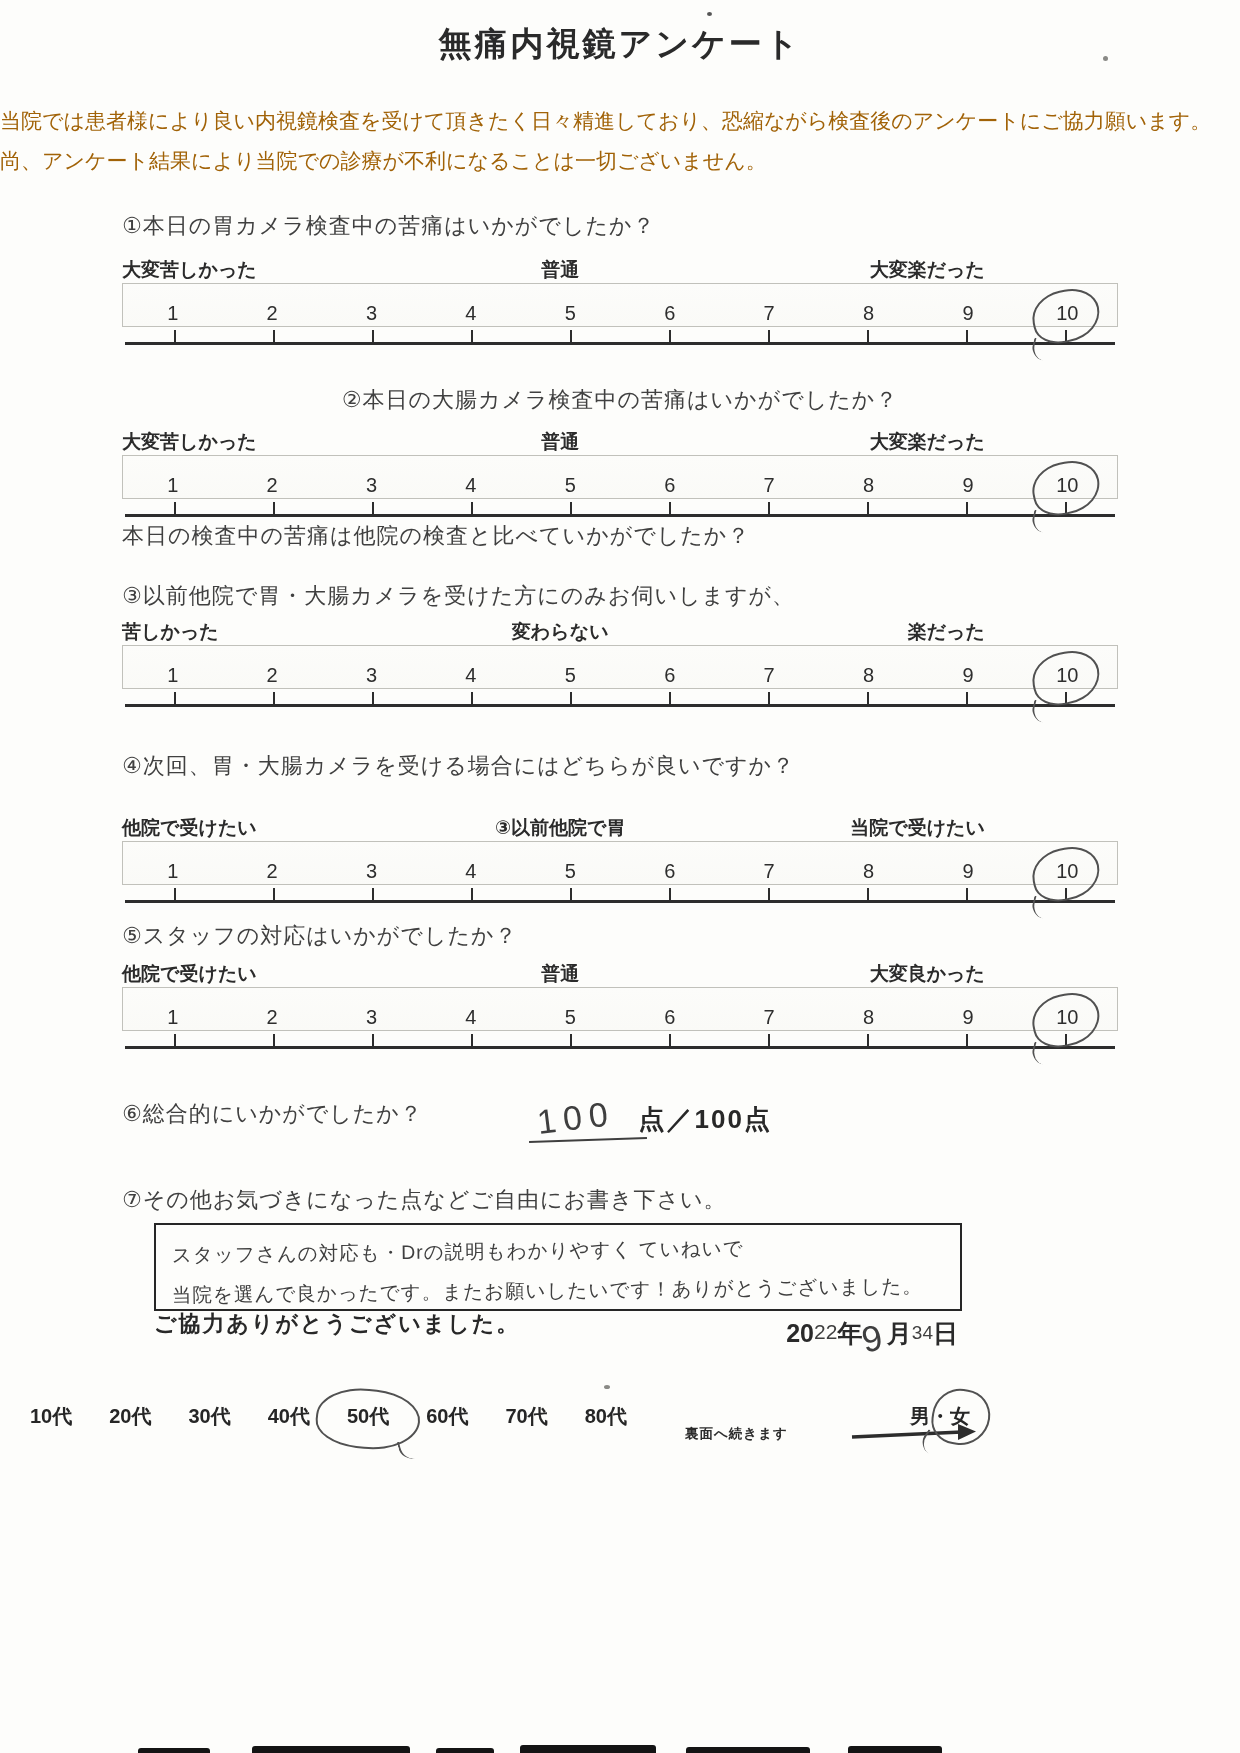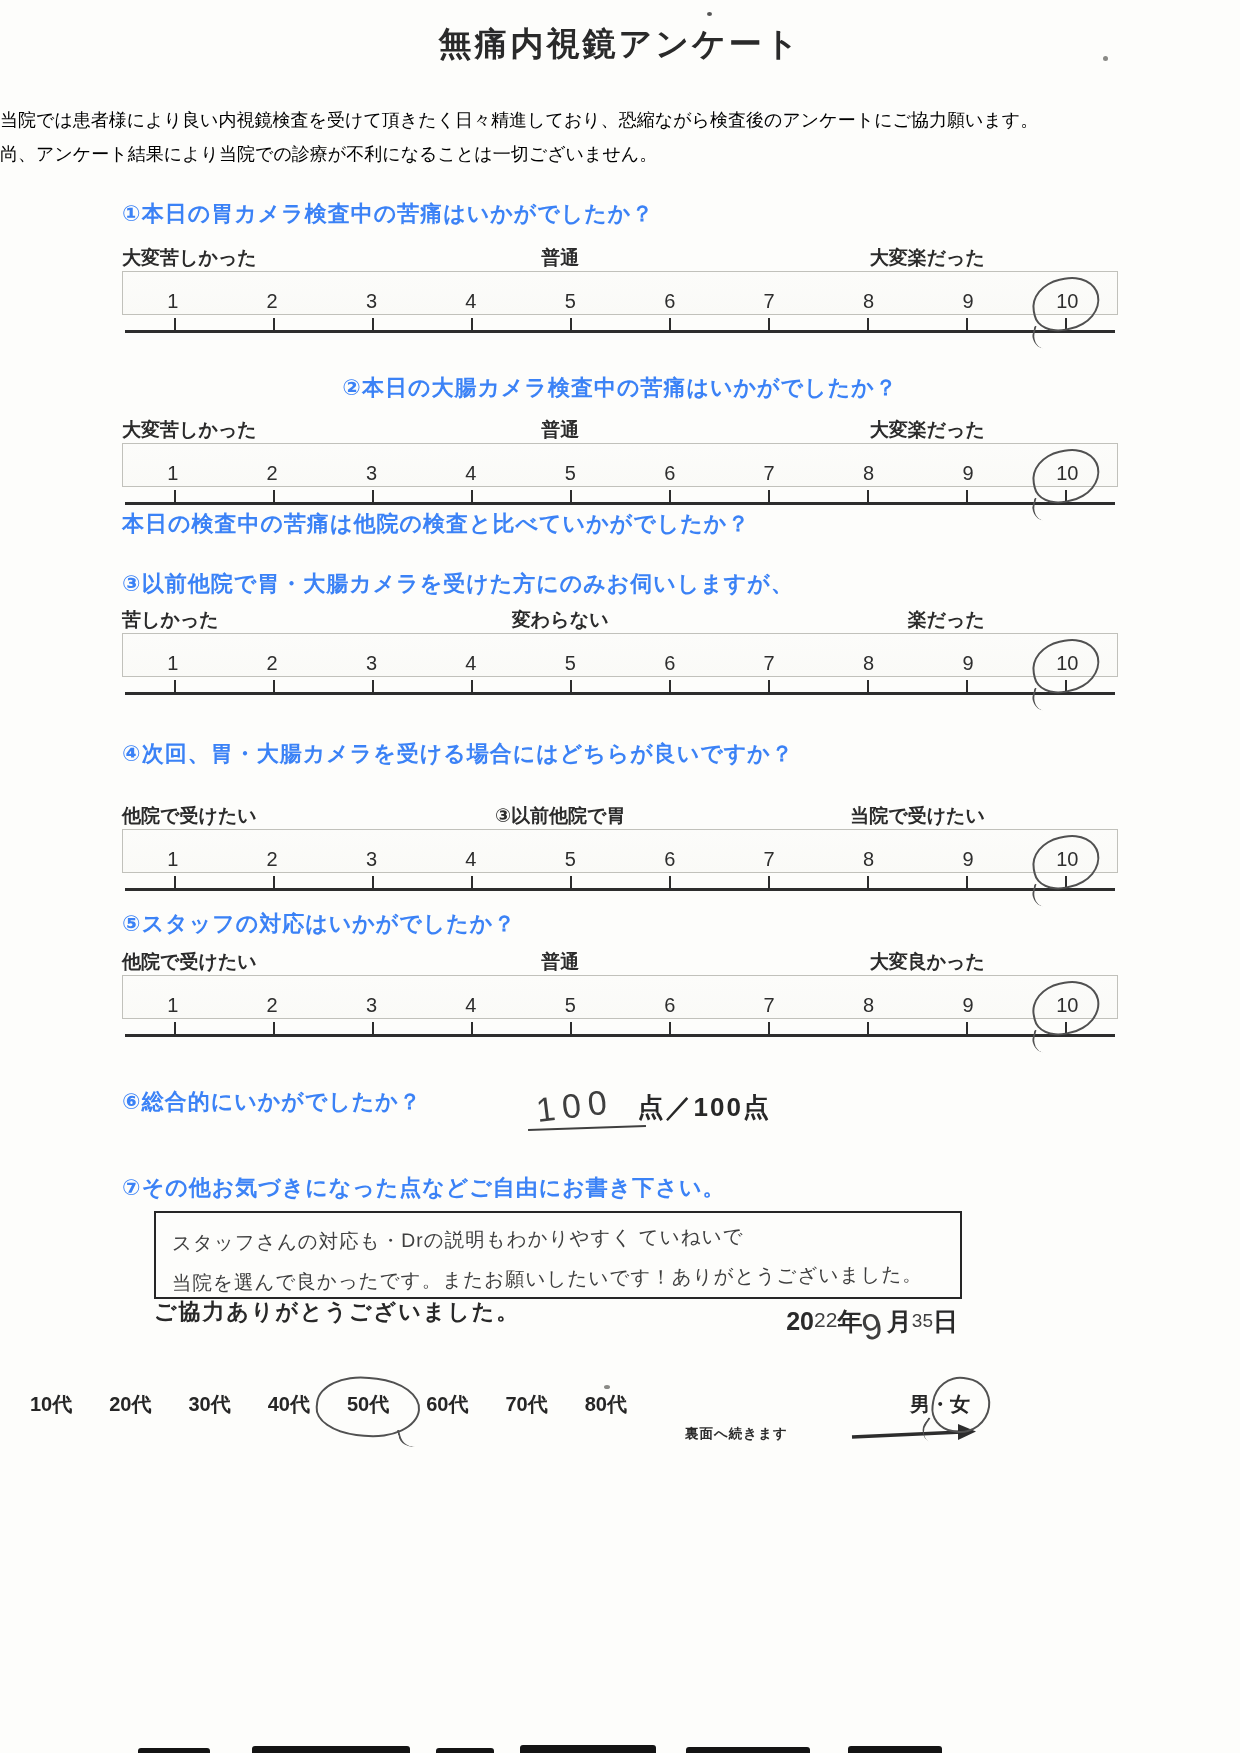--- a/index.html
+++ b/index.html
@@ -3,23 +3,23 @@
 <meta charset="utf-8">
 <style>
   html,body{margin:0;padding:0;background:#e8e8e6;}
   .page{
     position:relative; width:1240px; height:1753px; margin:0 auto;
     background:#fdfdfb; overflow:hidden;
     font-family:"Liberation Sans","DejaVu Sans",sans-serif; color:#262626;
   }
   .content{margin:0 122px;}
   h1.title{margin:22px 0 0; text-align:center; font-size:33px; letter-spacing:3px; font-weight:bold; color:#2a2a2a;}
-  .intro{margin:36px 0 0; font-size:18px; line-height:1.9; color:#000000;}
+  .intro{margin:36px 0 0; font-size:21px; line-height:1.9; color:#a16207;font-family:Liberation Mono, monospace;}
   .intro p{margin:0;}
-  h2.qhead{margin:0; font-size:22px; font-weight:bold; letter-spacing:1px; color:#3b82f6;}
+  h2.qhead{margin:0; font-size:22px; font-weight:normal; letter-spacing:1px; color:#404040;}
   .q1 h2{margin-top:28px;} .q2 h2{margin-top:40px;text-align:center;} .q3 h2{margin-top:30px;}
   .q3 .qhead2{margin-top:4px;} .q4 h2{margin-top:44px;} .q5 h2{margin-top:18px;}
   .labels{position:relative; height:24px; font-size:19px; font-weight:bold; color:#2b2b2b;}
   .q1 .labels{margin-top:16px;} .q2 .labels{margin-top:14px;} .q3 .labels{margin-top:8px;}
   .q4 .labels{margin-top:34px;} .q5 .labels{margin-top:10px;}
   .lab-left{position:absolute; left:0; top:0;}
   .lab-center{position:absolute; left:44%; top:0; transform:translateX(-50%);}
   .lab-right{position:absolute; right:133px; top:0;}
   .scale{margin-top:2px;}
   .scale-box{
@@ -404,21 +404,21 @@
     <h2 class="qhead">⑦その他お気づきになった点などご自由にお書き下さい。</h2>
     <div class="comment-box">
       <div class="hw comment-line">スタッフさんの対応も・Drの説明もわかりやすく ていねいで</div>
       <div class="hw comment-line">当院を選んで良かったです。またお願いしたいです！ありがとうございました。</div>
     </div>
   </section>
 
   <section class="content footer-row">
     <span class="thanks">ご協力ありがとうございました。</span>
     <span class="date-block">
-      <span class="dt-print">20</span><span class="hw dt-hw">22</span><span class="dt-print">年</span><span class="hw dt-hw-month">9</span> <span class="dt-print">月</span><span class="hw dt-hw dt-hw-day">35</span><span class="dt-print">日</span>
+      <span class="dt-print">20</span><span class="hw dt-hw">22</span><span class="dt-print">年</span><span class="hw dt-hw-month">9</span> <span class="dt-print">月</span><span class="hw dt-hw dt-hw-day">34</span><span class="dt-print">日</span>
     </span>
   </section>
 
   <section class="content age-row">
     <span><span class="age-item">10代</span><span class="age-item">20代</span><span class="age-item">30代</span><span class="age-item">40代</span><span class="age-wrap"><span class="hand-circle age-circle"></span><span class="age-item">50代</span></span><span class="age-item">60代</span><span class="age-item">70代</span><span class="age-item">80代</span></span>
     <span class="gender-group">
       <span>男</span><span>・</span><span class="gender-female-wrap"><span class="hand-circle gender-circle"></span><span>女</span></span>
     </span>
   </section>
 

